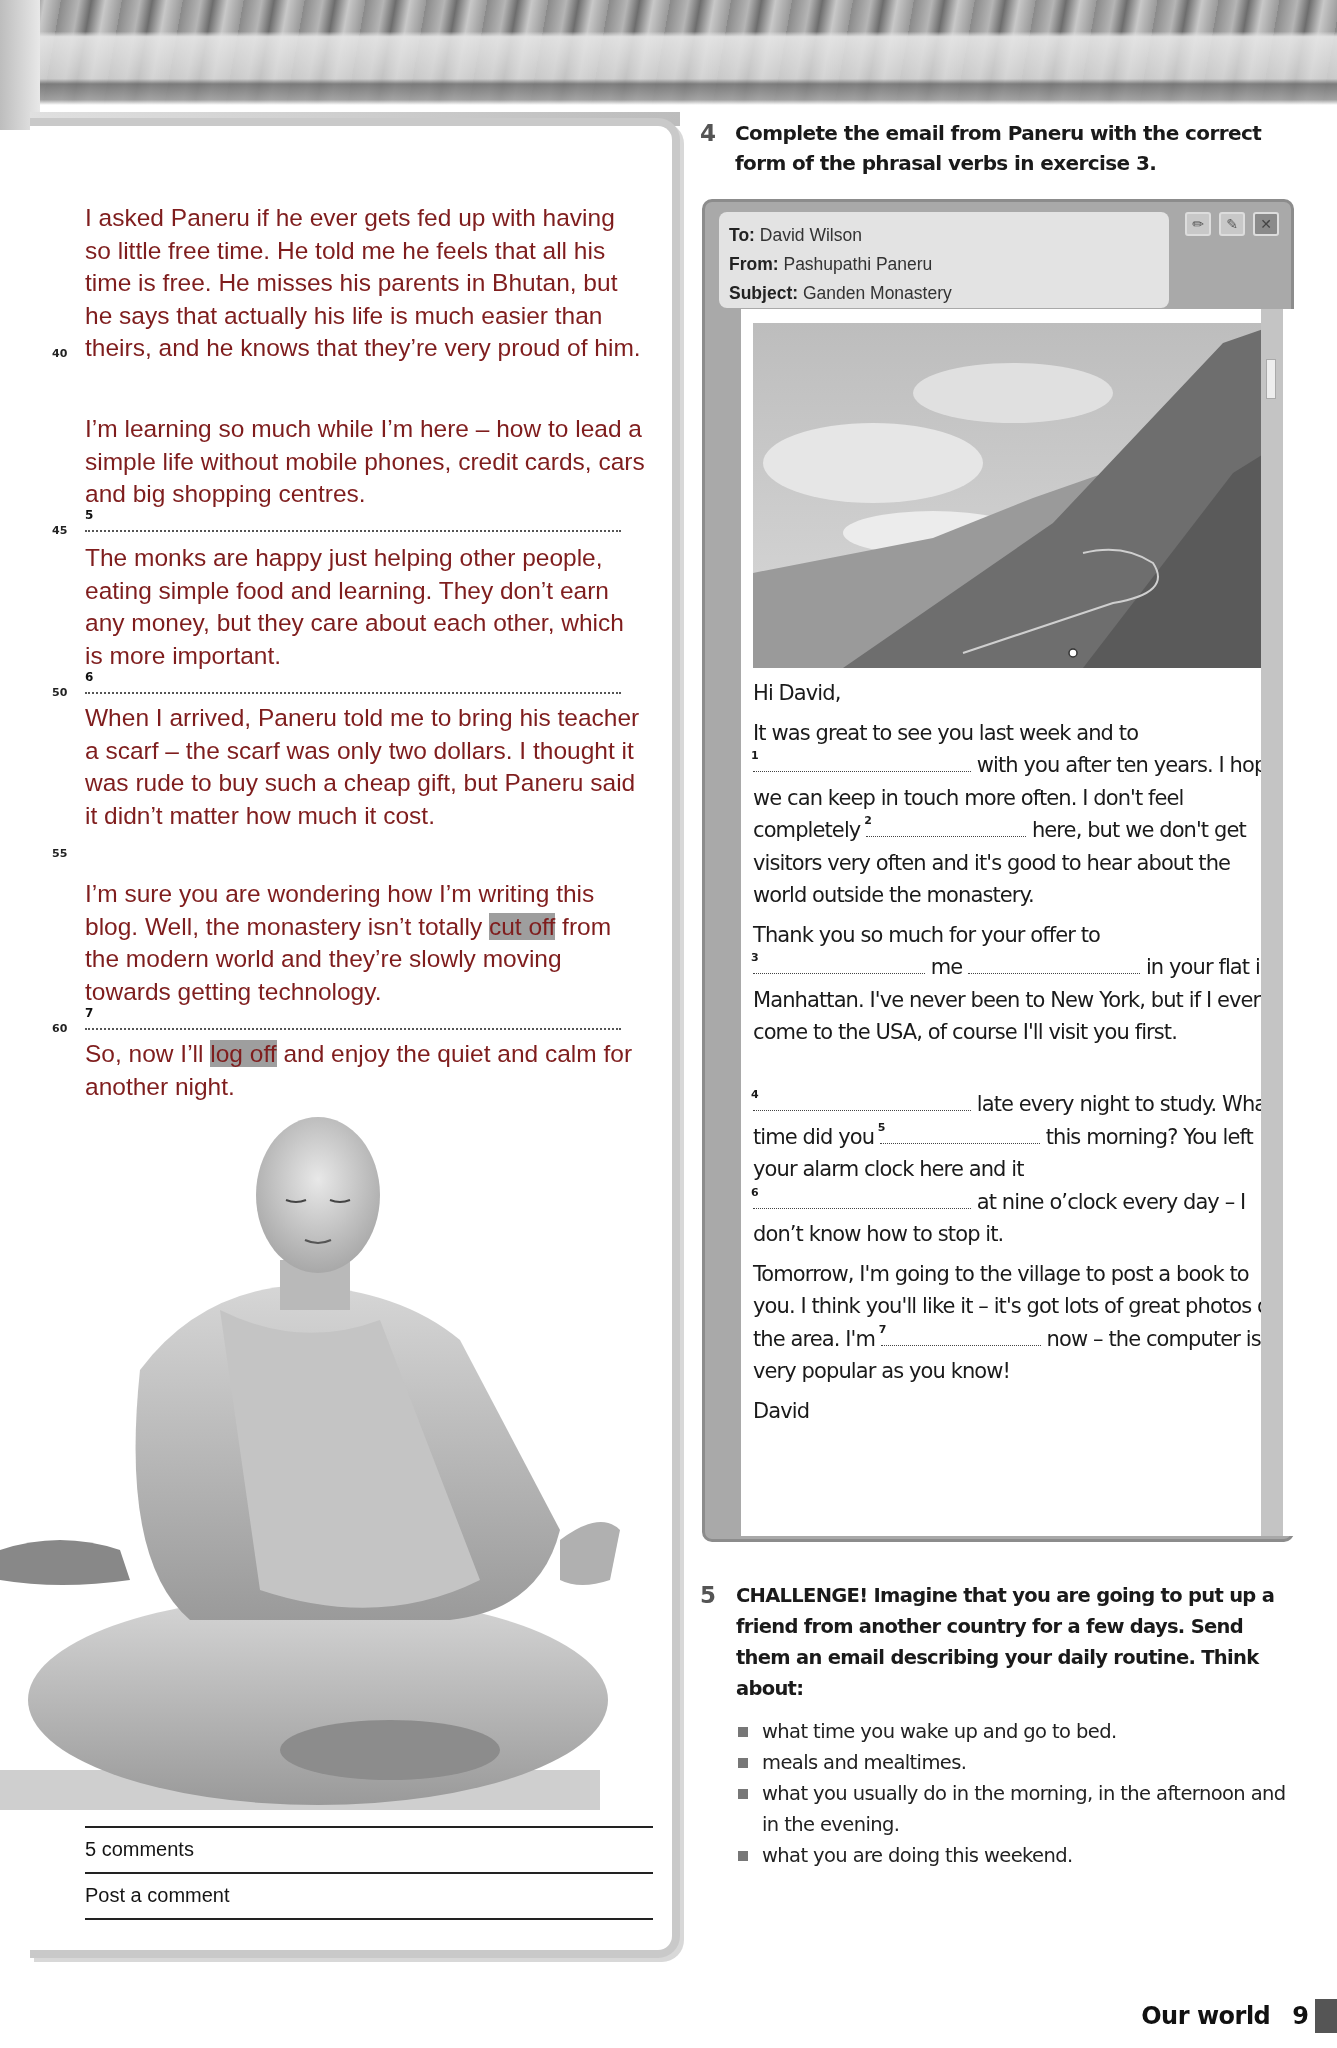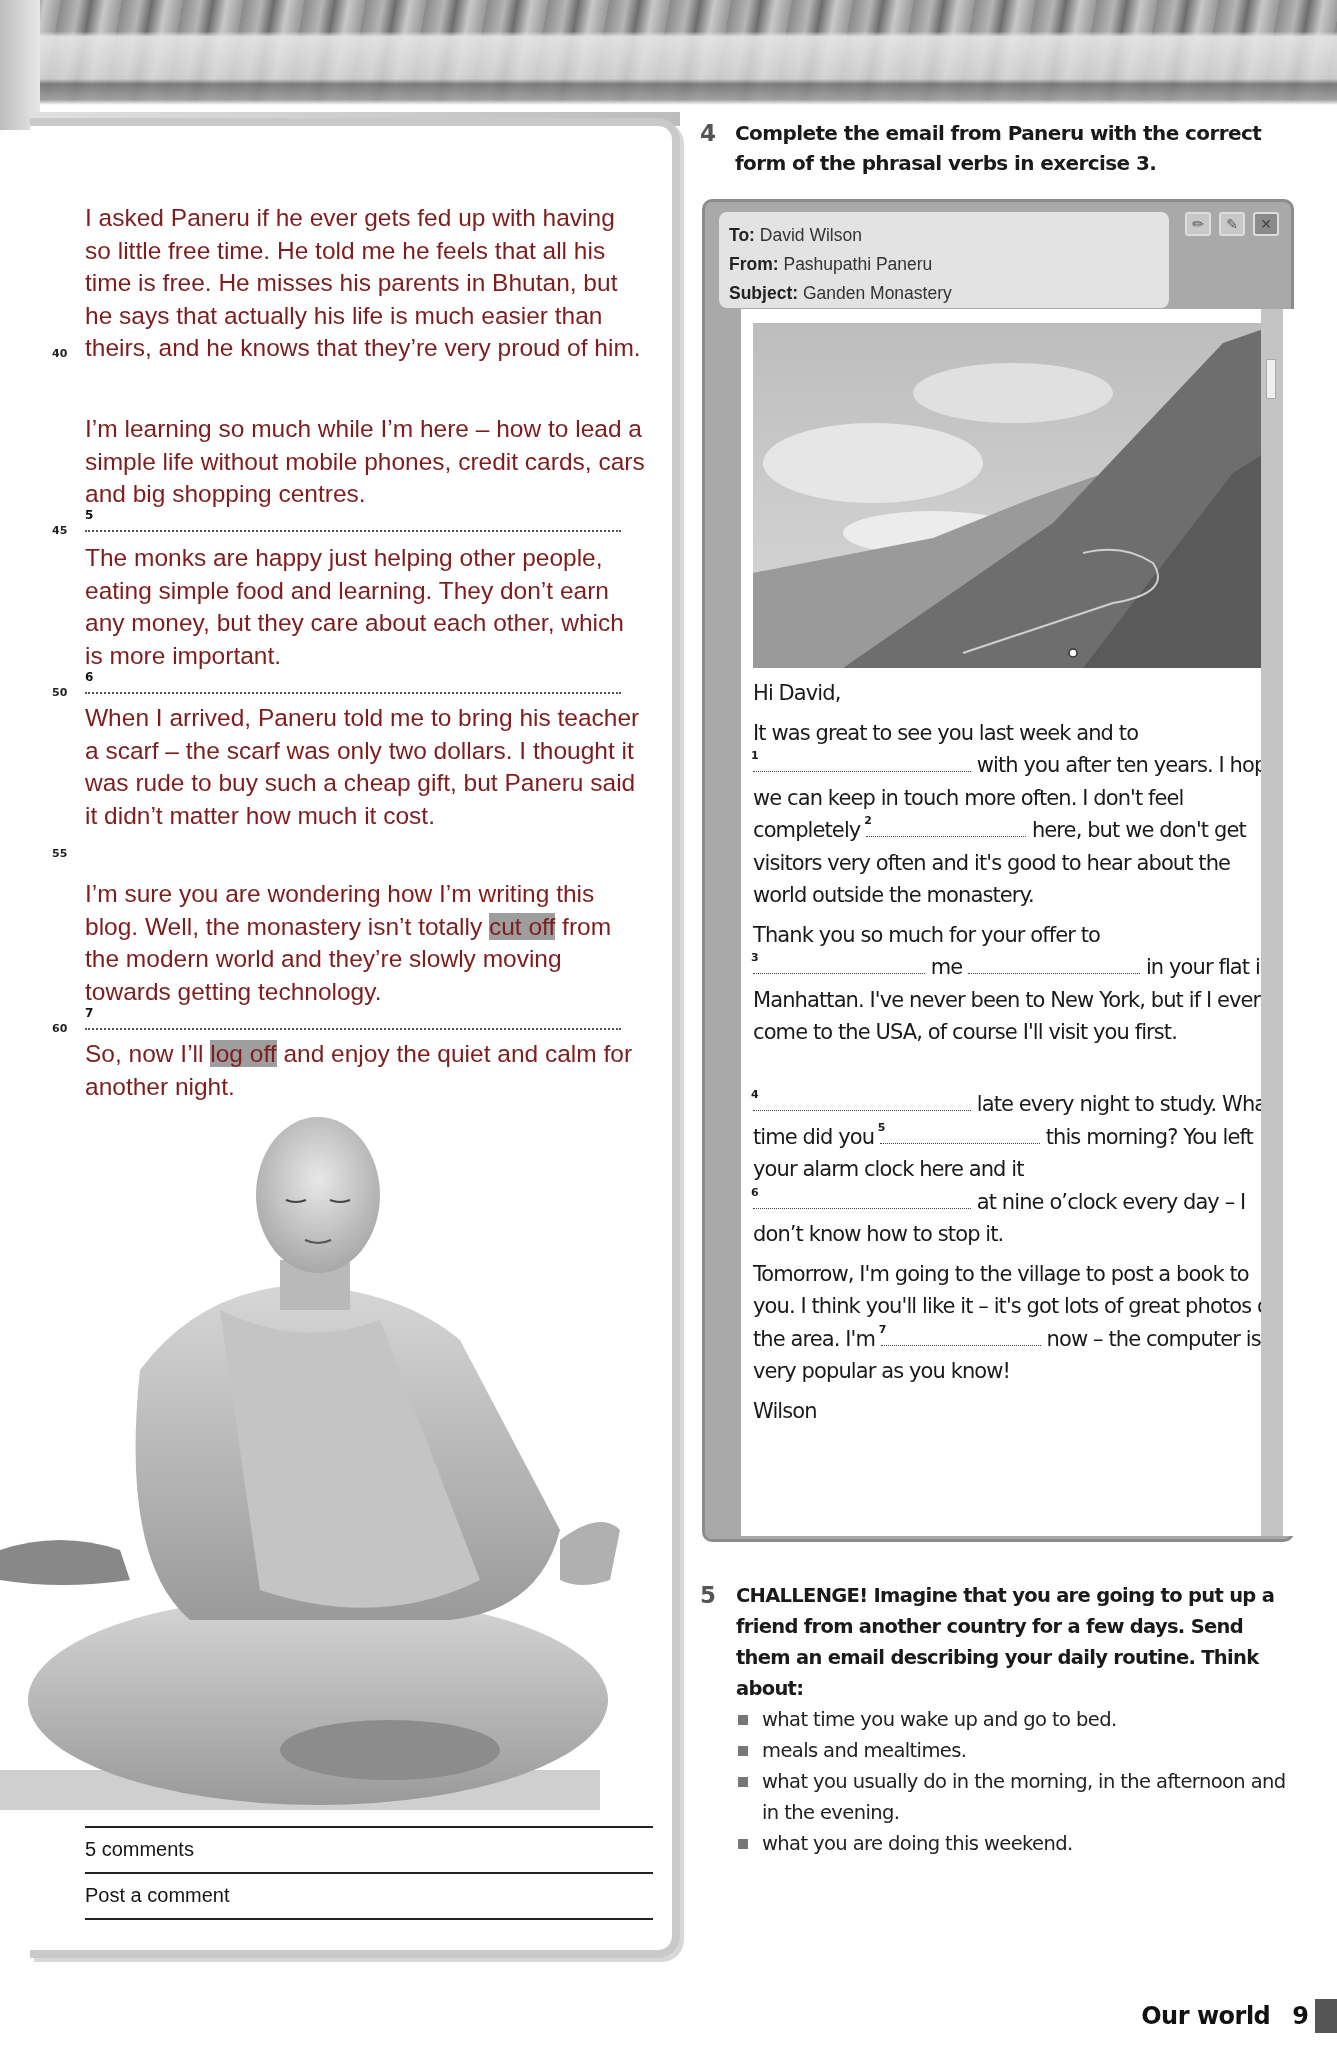--- a/index.html
+++ b/index.html
@@ -127,21 +127,21 @@
     
     .ex5 {
       position: absolute; left: 700px; top: 1580px; width: 600px;
       font-family: "DejaVu Sans", sans-serif;
     }
     .ex5-head {
       position: relative; font-size: 19.5px; font-weight: bold; line-height: 31px;
       padding-left: 36px; color: #1a1a1a; letter-spacing: -0.7px;
     }
     .ex5-num { position: absolute; left: 0; top: 0; font-size: 23px; color: #555; }
-    .bullets { margin-top: 0; padding-left: 36px; }
+    .bullets { margin-top: 12px; padding-left: 36px; }
     .bullet {
       position: relative; padding-left: 26px; font-size: 19.5px; line-height: 31px;
       color: #222; letter-spacing: -0.6px;
     }
     .bullet-mark {
       position: absolute; left: 2px; top: 11px; width: 10px; height: 10px; background: #777;
     }
 
     
     .footer {
@@ -294,21 +294,21 @@
         <span class="blank b-short"><sup>5</sup></span>
         <span>this morning? You left your alarm clock here and it</span><br>
         <span class="blank b-long"><sup>6</sup></span>
         <span>at nine o’clock every day – I don’t know how to stop it.</span>
       </p>
       <p>
         <span>Tomorrow, I'm going to the village to post a book to you. I think you'll like it – it's got lots of great photos of the area. I'm</span>
         <span class="blank b-short"><sup>7</sup></span>
         <span>now – the computer is very popular as you know!</span>
       </p>
-      <p>Wilson</p>
+      <p>David</p>
     </div>
   </div>
   <div class="email-scroll">
     <div class="email-scroll-thumb"></div>
   </div>
 </div>
 
 <div class="ex5">
   <div class="ex5-head">
     <span class="ex5-num">5</span>

